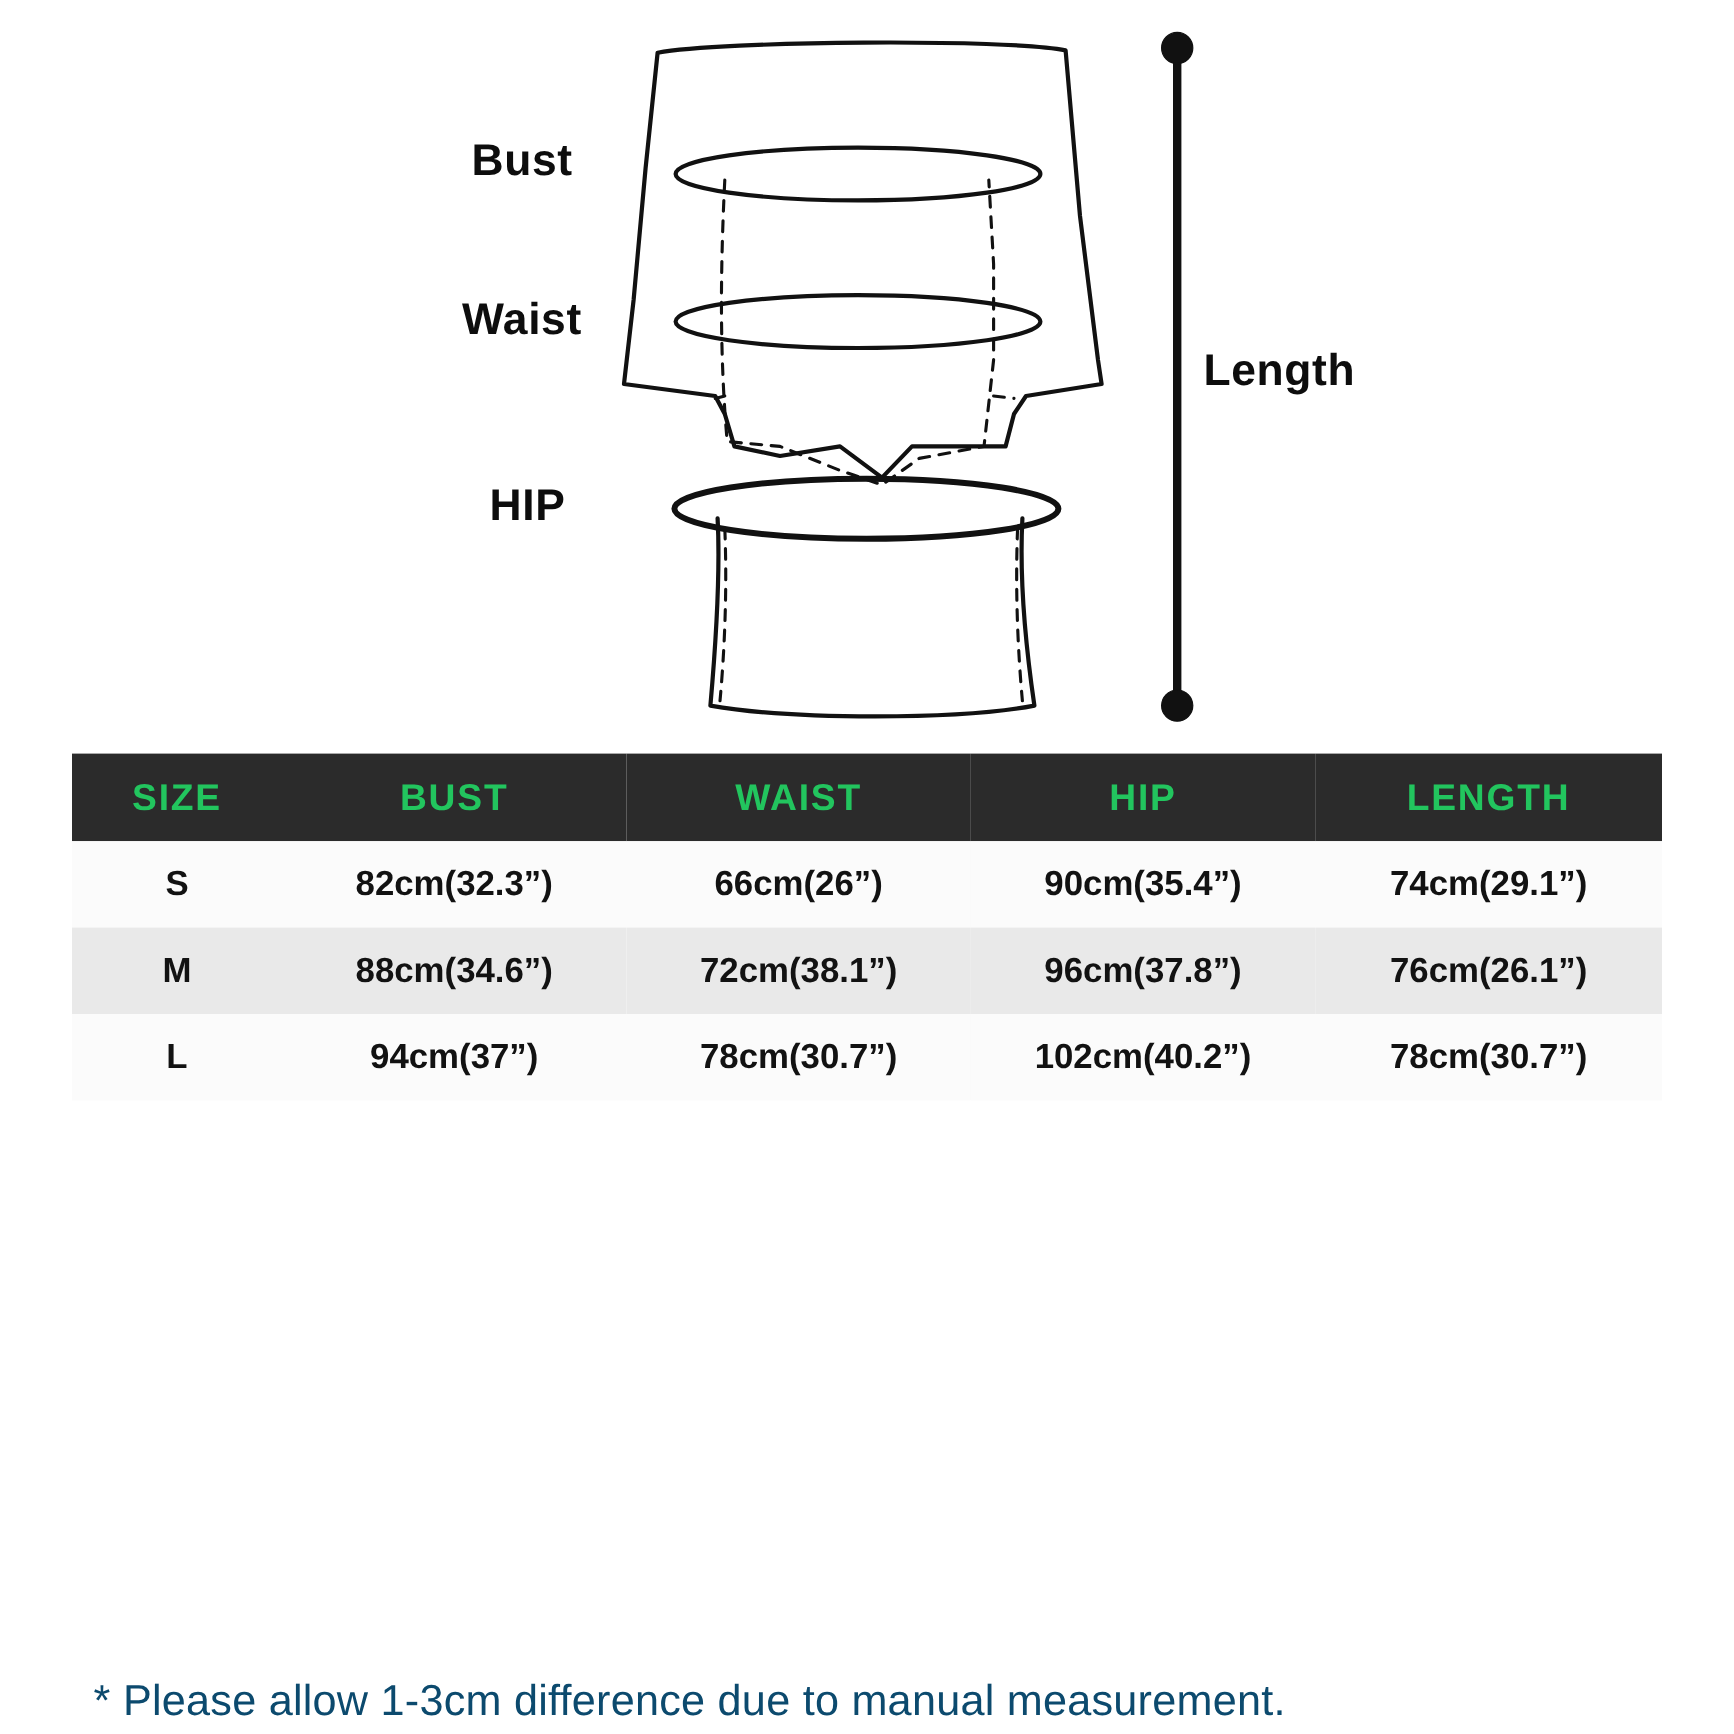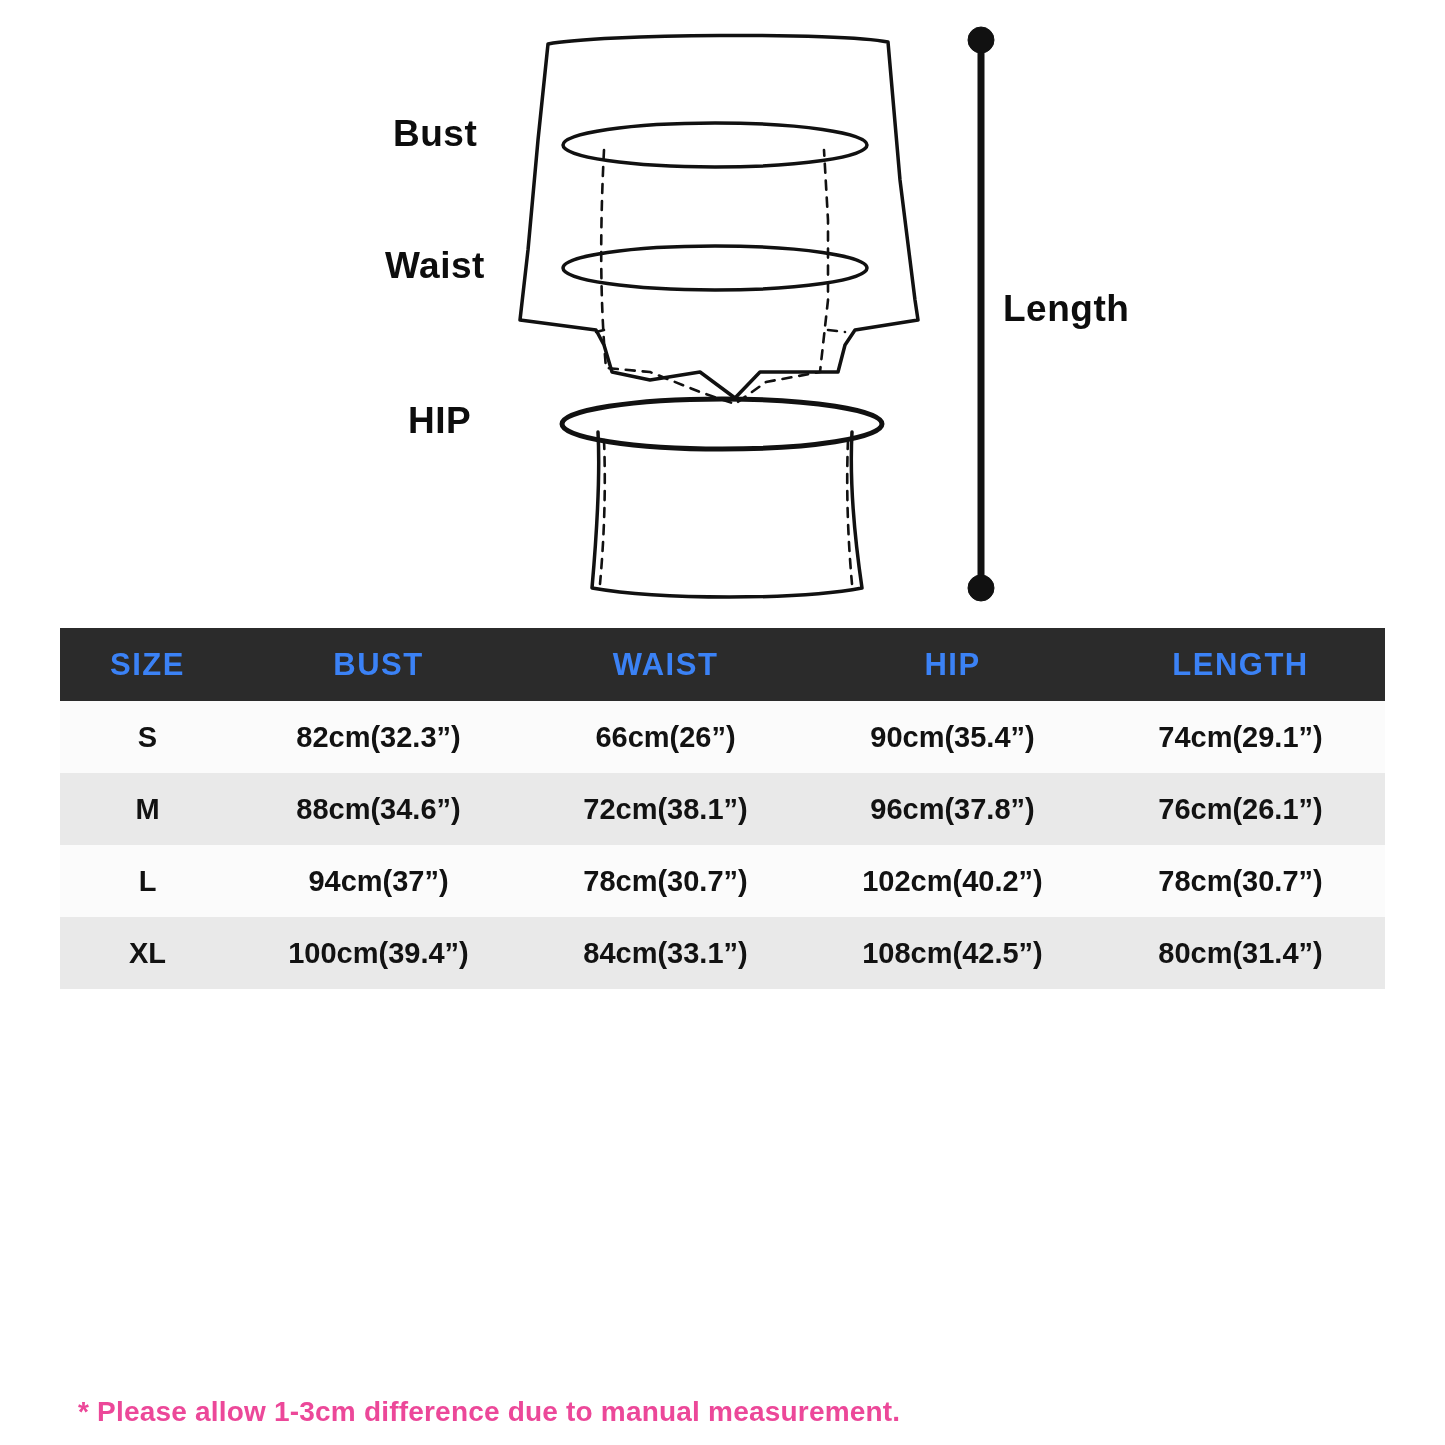--- a/index.html
+++ b/index.html
@@ -52,21 +52,21 @@
     top: 628px;
     width: 1325px;
   }
   table.size-table {
     border-collapse: collapse;
     width: 1325px;
     table-layout: fixed;
   }
   table.size-table thead th {
     background: #2b2b2b;
-    color: #3b82f6;
+    color: #22c55e;
     font-size: 31px;
     font-weight: bold;
     letter-spacing: 1.5px;
     padding: 19px 0 18px 0;
     text-align: center;
     font-family: "Liberation Sans", sans-serif;
   }
   table.size-table tbody td {
     text-align: center;
     font-size: 29px;
@@ -84,23 +84,23 @@
   col.c-size   { width: 175px; }
   col.c-bust   { width: 287px; }
   col.c-waist  { width: 287px; }
   col.c-hip    { width: 287px; }
   col.c-length { width: 289px; }
 
   .footnote {
     position: absolute;
     left: 78px;
     top: 1396px;
-    font-size: 28px;
-    font-weight: bold;
-    color: #ec4899;
+    font-size: 36px;
+    font-weight: normal;
+    color: #0c4a6e;
     letter-spacing: 0.2px;
     white-space: nowrap;
   }
 </style>
 </head>
 <body>
 
 <div class="page">
 
   <div class="diagram">
@@ -184,26 +184,19 @@
           <td>96cm(37.8”)</td>
           <td>76cm(26.1”)</td>
         </tr>
         <tr>
           <td>L</td>
           <td>94cm(37”)</td>
           <td>78cm(30.7”)</td>
           <td>102cm(40.2”)</td>
           <td>78cm(30.7”)</td>
         </tr>
-        <tr>
-          <td>XL</td>
-          <td>100cm(39.4”)</td>
-          <td>84cm(33.1”)</td>
-          <td>108cm(42.5”)</td>
-          <td>80cm(31.4”)</td>
-        </tr>
       </tbody>
     </table>
   </div>
 
   <div class="footnote">* Please allow 1-3cm difference due to manual measurement.</div>
 
 </div>
 
 </body></html>

